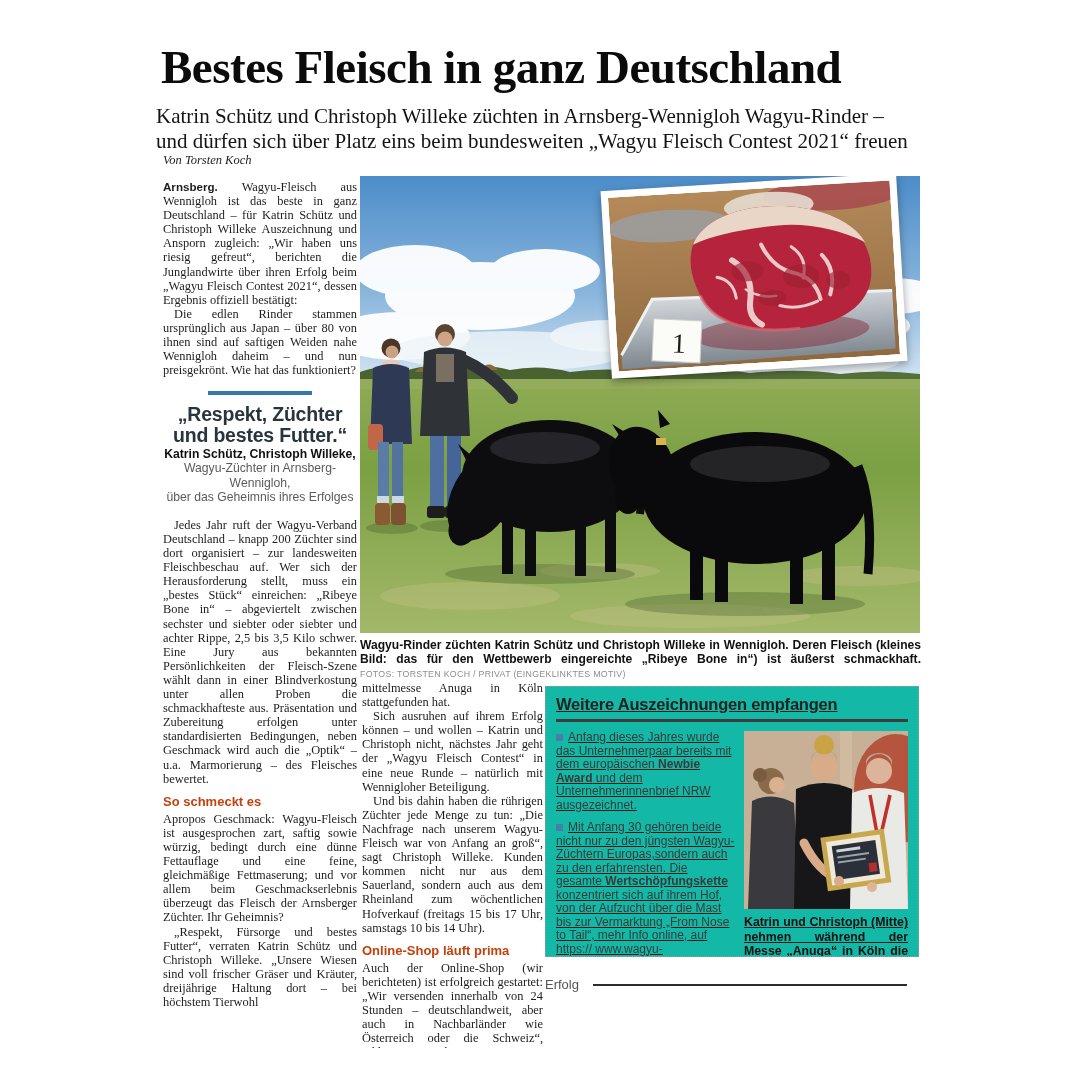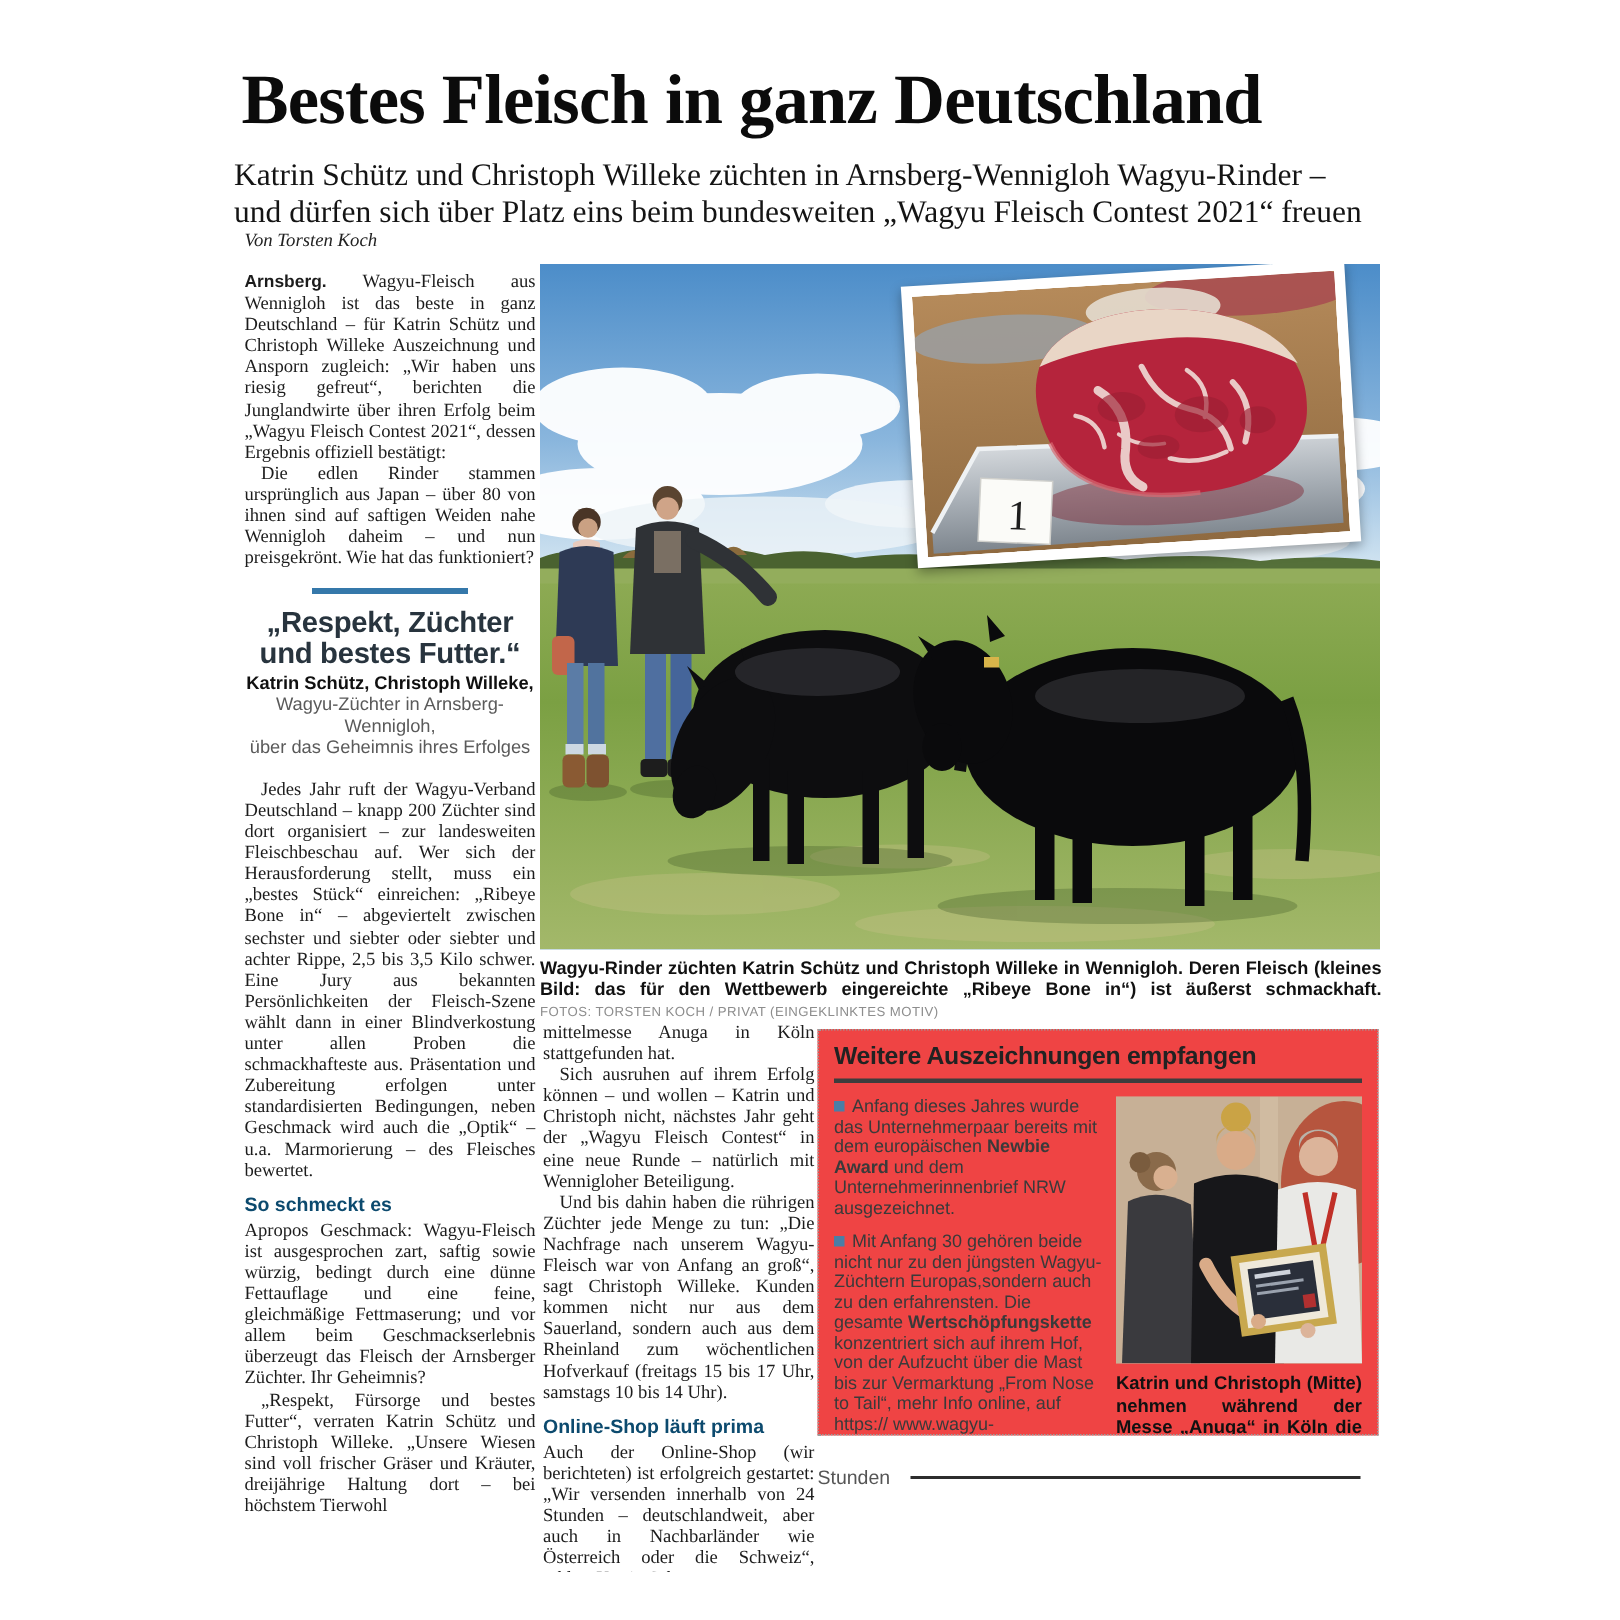--- a/index.html
+++ b/index.html
@@ -15,21 +15,21 @@
 
   
   .bodytext { font-size:12.4px; line-height:14.1px; text-align:justify; hyphens:auto;
               -webkit-hyphens:auto; color:#1c1c1c; }
   .col1 { left:163px; top:180px; width:194px; height:868px; overflow:hidden; }
   .col2 { left:362px; top:681px; width:181px; height:367px; overflow:hidden; }
   .par  { text-indent:11px; }
   .noindent { text-indent:0; }
   .dateline { font-family:"Liberation Sans", sans-serif; font-weight:700; font-size:11.6px;margin-top:24px; }
   .subhead { font-family:"Liberation Sans", sans-serif; font-weight:700; font-size:13px;
-             color:#0c4a6e; margin:9px 0 3px 0; text-align:left; }
+             color:#c2410c; margin:9px 0 3px 0; text-align:left; }
 
   
   .pullquote { margin:14px 0 13px 0; text-align:center; font-family:"Liberation Sans", sans-serif; }
   .pq-rule { width:104px; height:4px; margin:0 auto 9px auto; }
   .pq-text { font-size:19.5px; line-height:21px; font-weight:700; color:#28343e; letter-spacing:-0.2px; }
   .pq-attr1 { margin-top:1px; font-size:12.2px; font-weight:700; color:#101010; }
   .pq-attr2 { font-size:12.2px; line-height:14.5px; color:#5a5a5a; }
 
   
   .mainphoto { left:360px; top:176px; width:560px; height:457px; overflow:hidden; background:#9cc2e0; }
@@ -37,22 +37,22 @@
            padding:7px; box-shadow:0 3px 8px rgba(0,0,0,.35); transform:rotate(-3.5deg); }
   .inset-inner { width:100%; height:100%; overflow:hidden; }
 
   
   .caption { left:360px; top:638px; width:561px; font-family:"Liberation Sans", sans-serif;
              font-size:12.1px; line-height:14.2px; font-weight:700; color:#111; text-align:justify; }
   .credit { font-weight:400; font-size:8.8px; letter-spacing:.3px; color:#8d8d8d; white-space:nowrap; }
 
   
   .sidebar { left:545px; top:686px; width:374px; height:271px; border:1.5px dotted #9b9b9b;
-             padding:8px 10px 6px 10px; background:#ef4444; overflow:hidden;
-             font-family:"Liberation Sans", sans-serif; }
+             padding:8px 10px 6px 10px; background:#14b8a6; overflow:hidden;
+             font-family:"Liberation Sans", sans-serif;text-decoration:underline; }
   .sb-title { font-size:16.5px; font-weight:700; color:#222; padding-bottom:5px;
               border-bottom:3px solid #3d3d3d; margin-bottom:9px; letter-spacing:-0.2px; }
   .sb-cols { display:flex; gap:9px; }
   .sb-text { width:184px; font-size:12px; line-height:13.5px; color:#3a3a3a; }
   .sb-item { margin-bottom:9px; }
   .bullet { display:inline-block; width:7px; height:7px; margin-right:5px; position:relative; top:0px; }
   .sb-bold { font-weight:700; }
   .sb-author { font-family:"Liberation Serif", serif; font-style:italic; margin-left:12px; }
   .sb-photo-col { width:164px; }
   .sb-photo { width:164px; height:178px; overflow:hidden; background:#c9b49a; }
@@ -319,15 +319,15 @@
       </div>
       <div class="sb-caption">
         <span>Katrin und Christoph (Mitte) nehmen während der Messe „Anuga“ in Köln die begehrte Auszeichnung entgegen.</span>
         
       </div>
     </div>
   </div>
 </div>
 
 <div class="abs anzeige">
-  <span>Stunden</span>
+  <span>Erfolg</span>
   <span class="anzeige-rule"></span>
 </div>
 
 </body></html>

